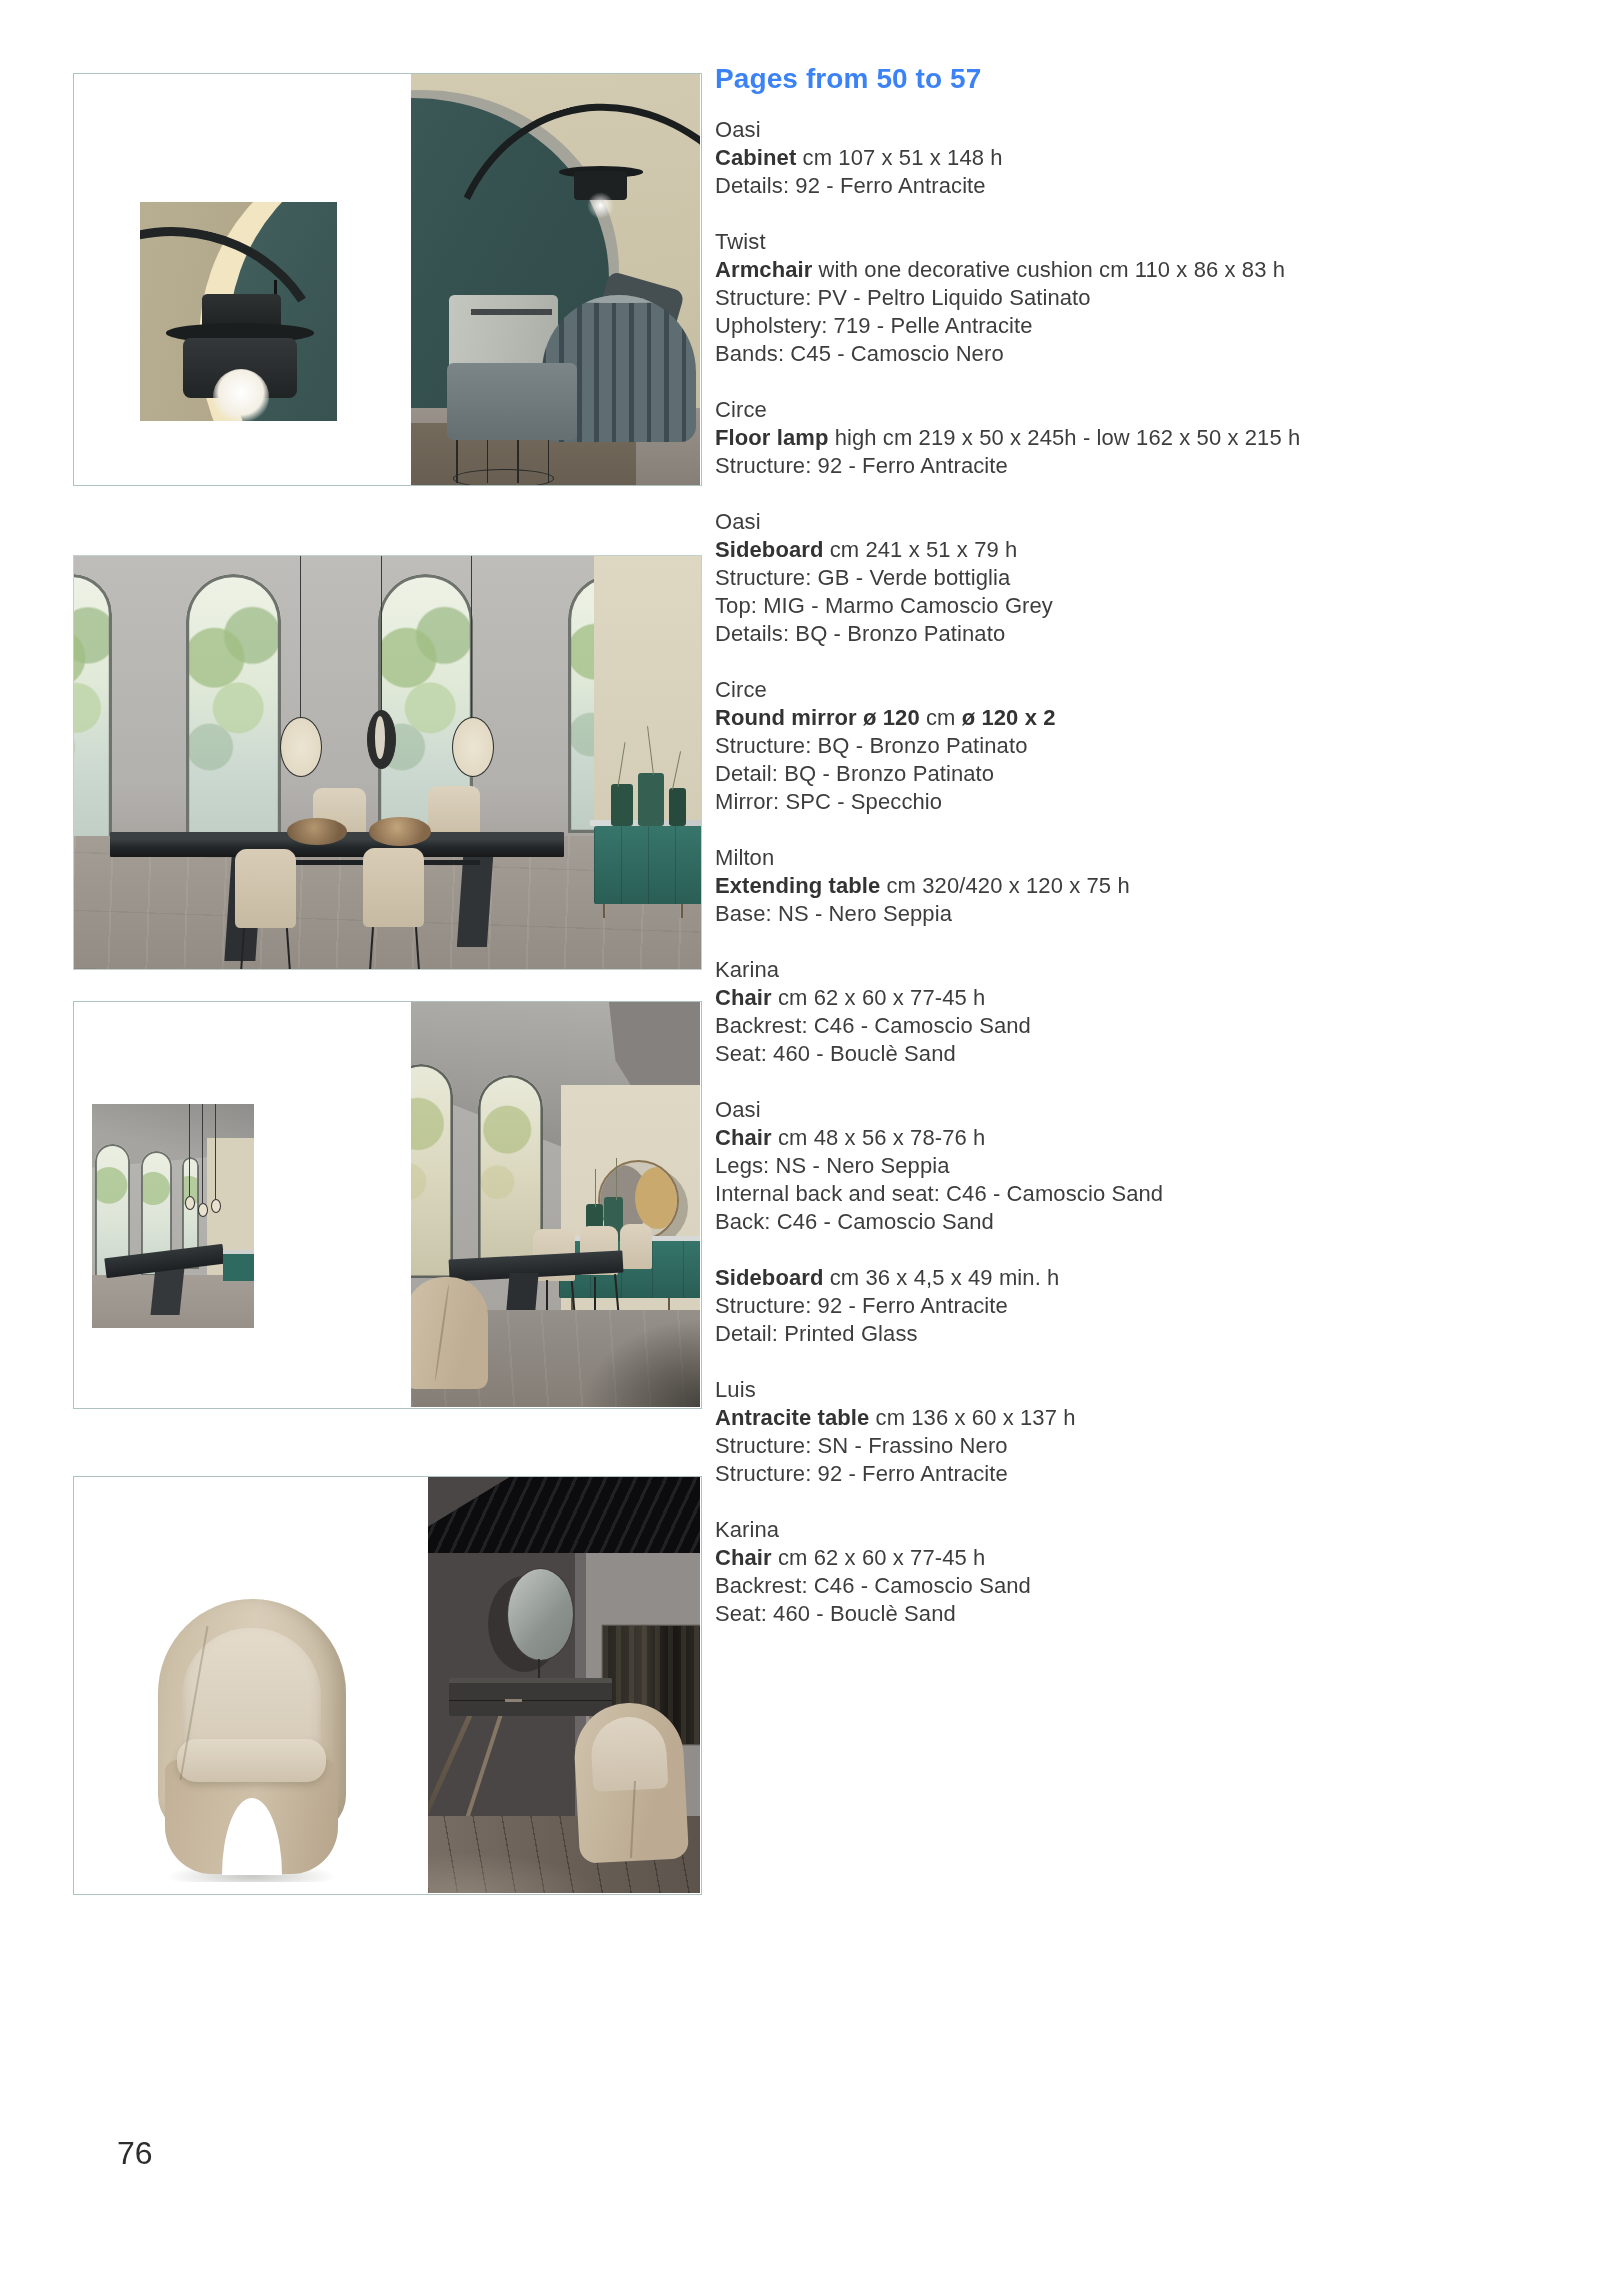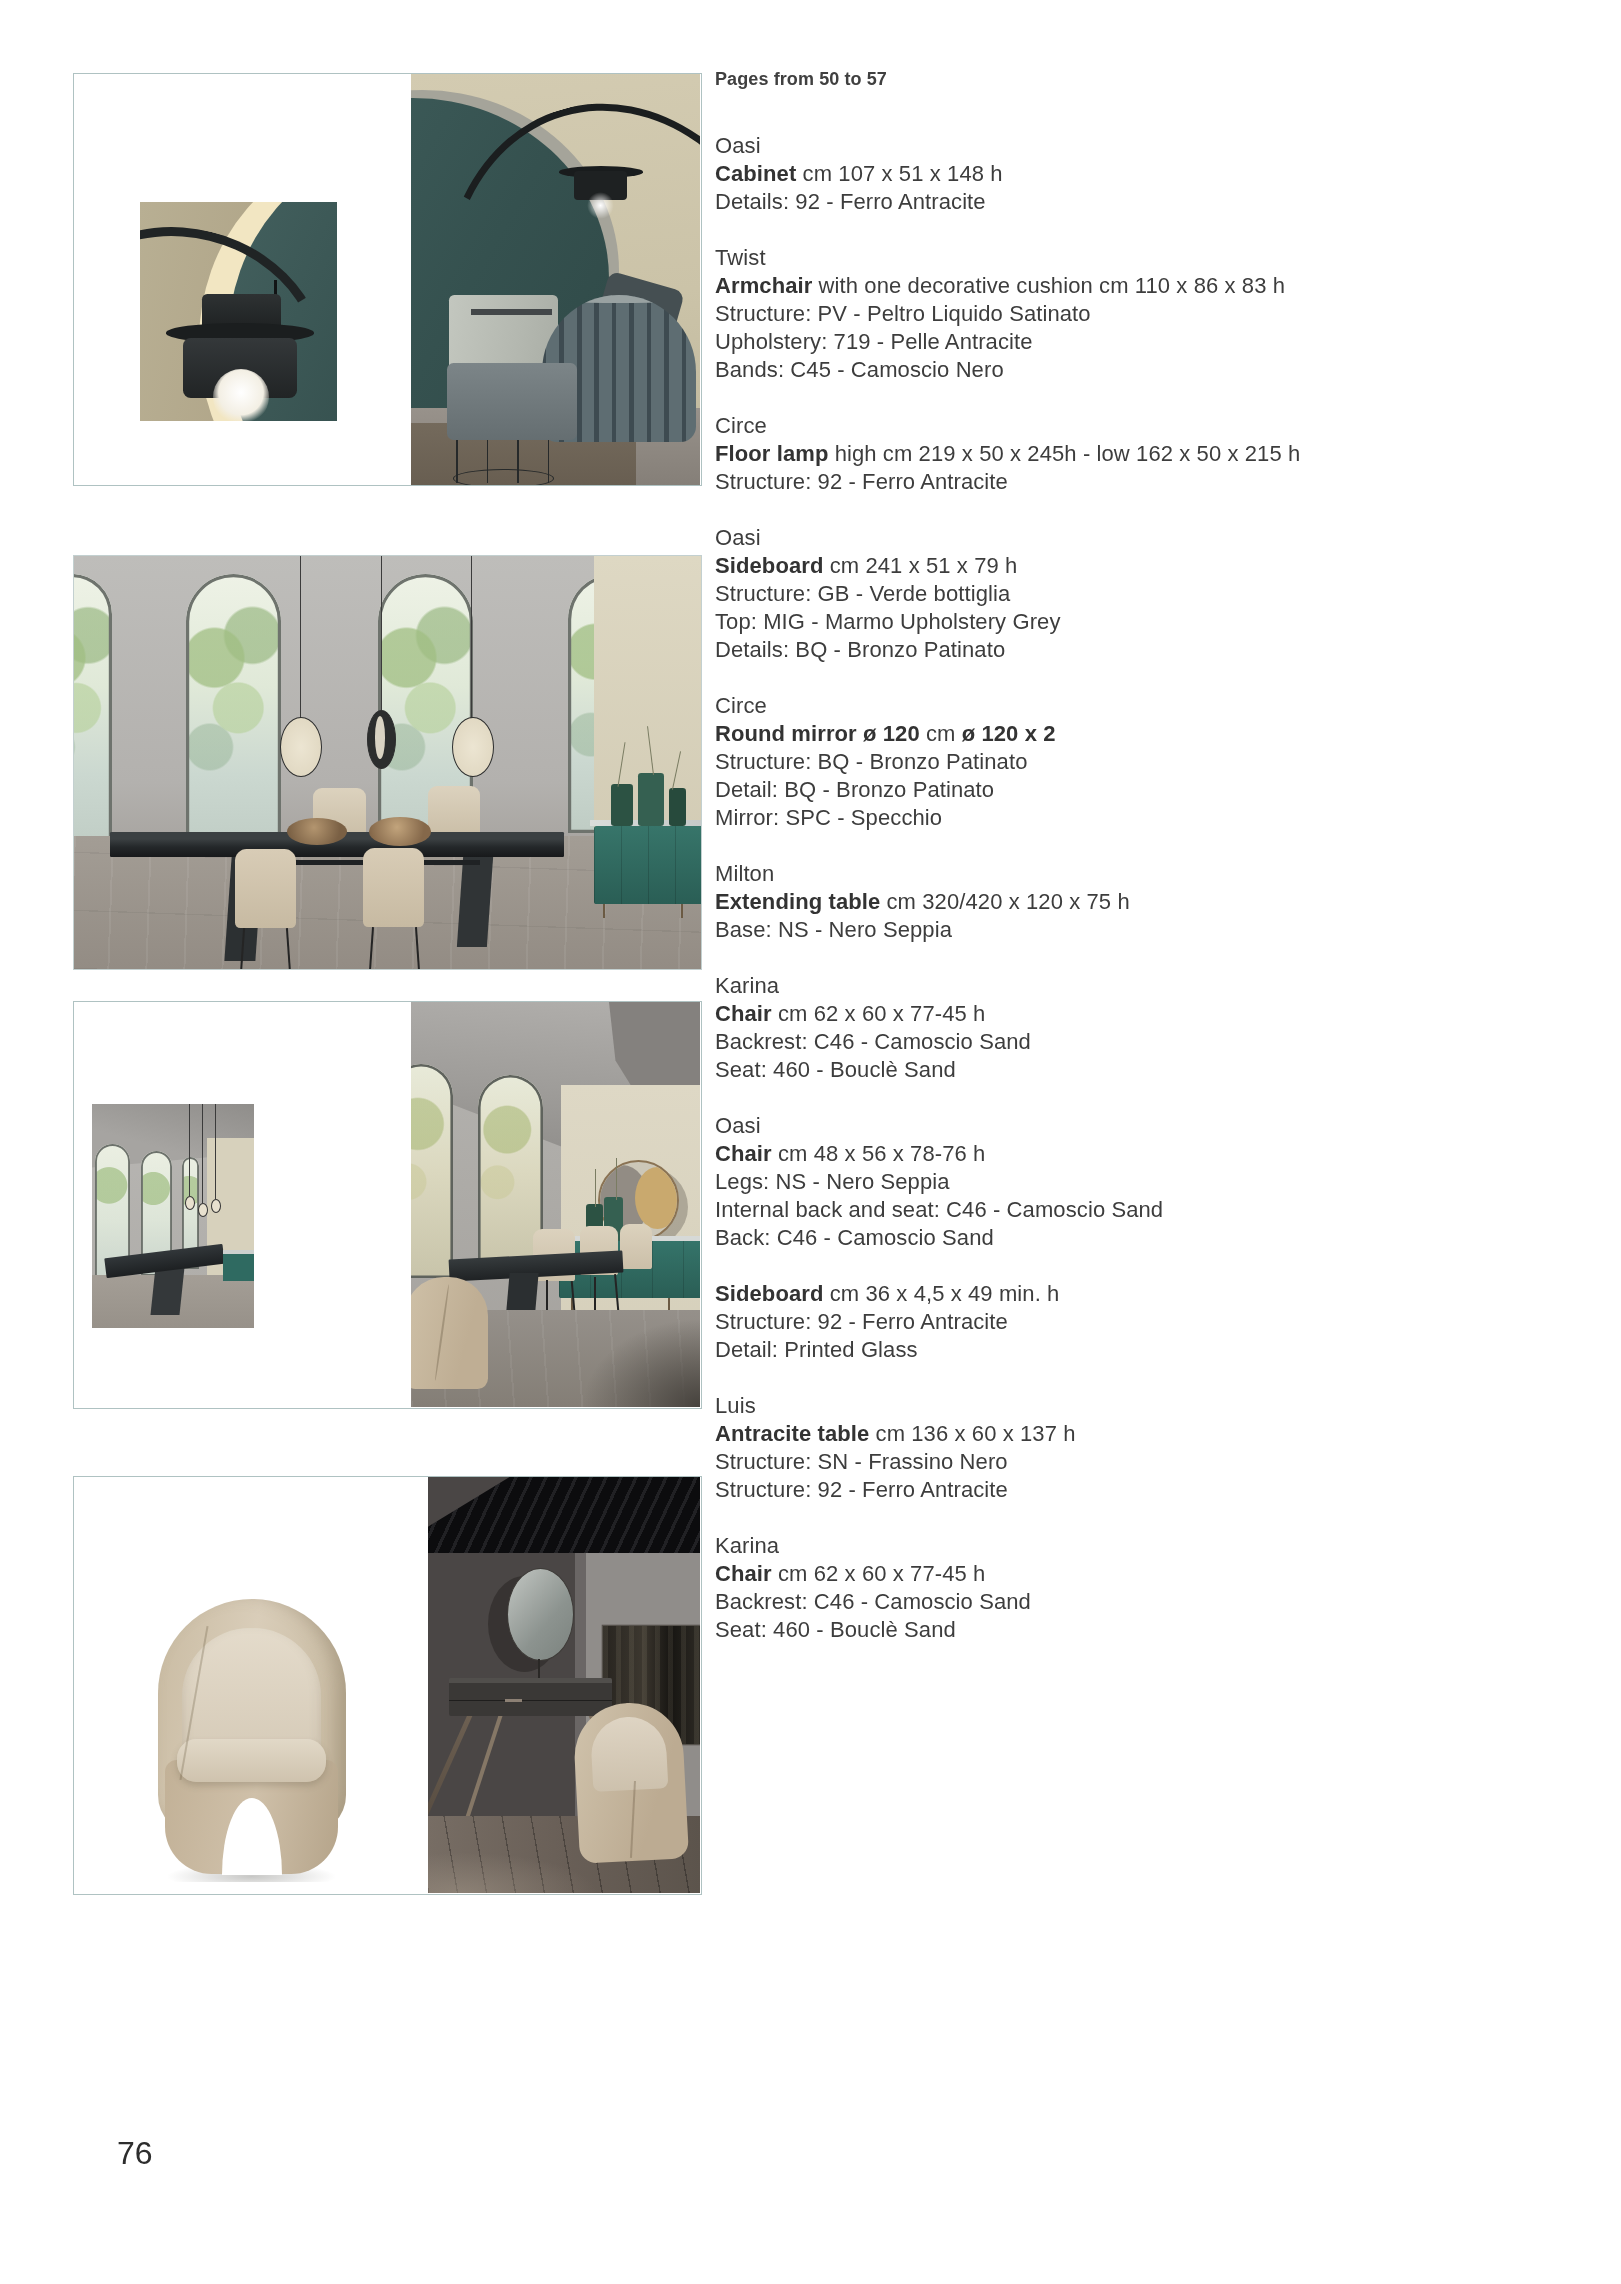--- a/index.html
+++ b/index.html
@@ -234,21 +234,21 @@
   .f4p-chair:after{content:"";position:absolute;left:54px;top:78px;width:1.9px;height:77px;background:rgba(105,90,66,.35);transform:rotate(6deg);}
   .f4p-floor{left:0;right:0;bottom:0;height:77px;
              background:
                radial-gradient(195px 58px at 12% 100%,rgba(160,148,134,.55),rgba(160,148,134,0) 70%),
                repeating-linear-gradient(80deg,rgba(0,0,0,.28) 0 1.3px,rgba(0,0,0,0) 1.3px 28.5px),
                linear-gradient(90deg,#776d64,#695f57 50%,#5c544c);}
 
   
   .text-col{position:absolute;left:715px;top:65px;width:746px;color:#3d3d3d;
             font-size:22px;line-height:28px;letter-spacing:0.1px;}
-  .hdr{font-weight:700;color:#404040;margin:0 0 39px 0;font-size:18px;line-height:28px;}
+  .hdr{font-weight:700;color:#3b82f6;margin:0 0 23px 0;font-size:28px;line-height:28px;}
   .product{margin:0 0 28px 0;}
   .p-name{}
   .p-line{}
   .b{font-weight:700;color:#333;}
   .page-number{position:absolute;left:117px;top:2135px;font-size:32px;line-height:36px;color:#2d2d2d;}
 </style>
 </head>
 <body>
 
 <div class="page">
@@ -407,21 +407,21 @@
         </div>
         <div class="product">
           <div class="p-name">Circe</div>
           <div class="p-line"><span class="b">Floor lamp</span><span> high cm 219 x 50 x 245h - low 162 x 50 x 215 h</span></div>
           <div class="p-line"><span>Structure: 92 - Ferro Antracite</span></div>
         </div>
         <div class="product">
           <div class="p-name">Oasi</div>
           <div class="p-line"><span class="b">Sideboard</span><span> cm 241 x 51 x 79 h</span></div>
           <div class="p-line"><span>Structure: GB - Verde bottiglia</span></div>
-          <div class="p-line"><span>Top: MIG - Marmo Upholstery Grey</span></div>
+          <div class="p-line"><span>Top: MIG - Marmo Camoscio Grey</span></div>
           <div class="p-line"><span>Details: BQ - Bronzo Patinato</span></div>
         </div>
         <div class="product">
           <div class="p-name">Circe</div>
           <div class="p-line"><span class="b">Round mirror ø 120</span><span> cm </span><span class="b">ø 120 x 2</span></div>
           <div class="p-line"><span>Structure: BQ - Bronzo Patinato</span></div>
           <div class="p-line"><span>Detail: BQ - Bronzo Patinato</span></div>
           <div class="p-line"><span>Mirror: SPC - Specchio</span></div>
         </div>
         <div class="product">

